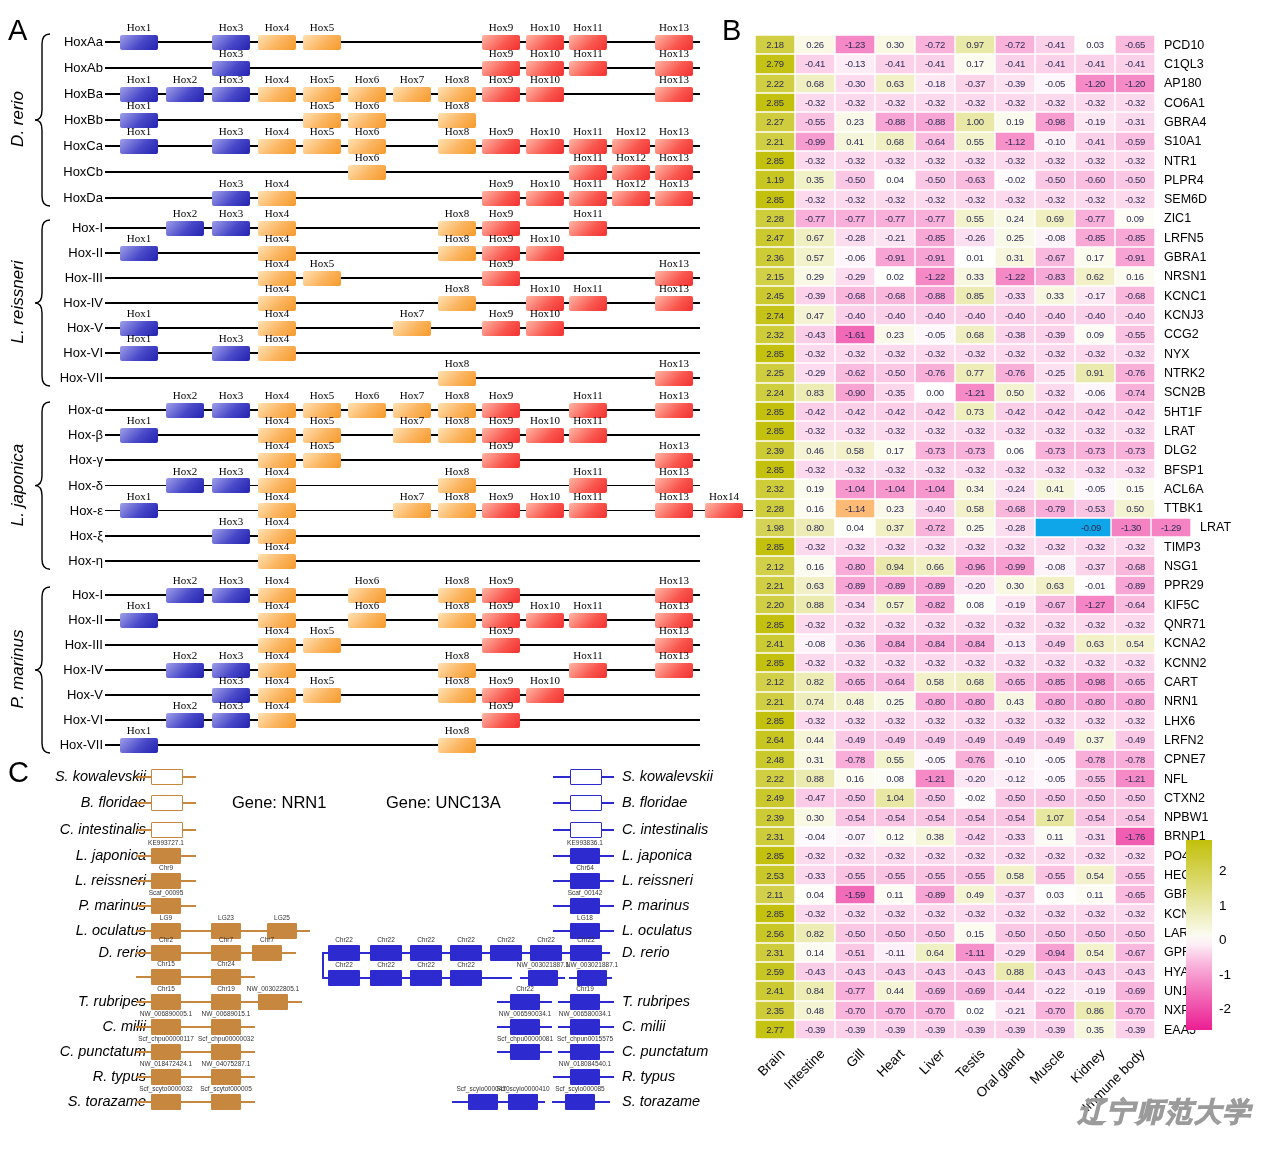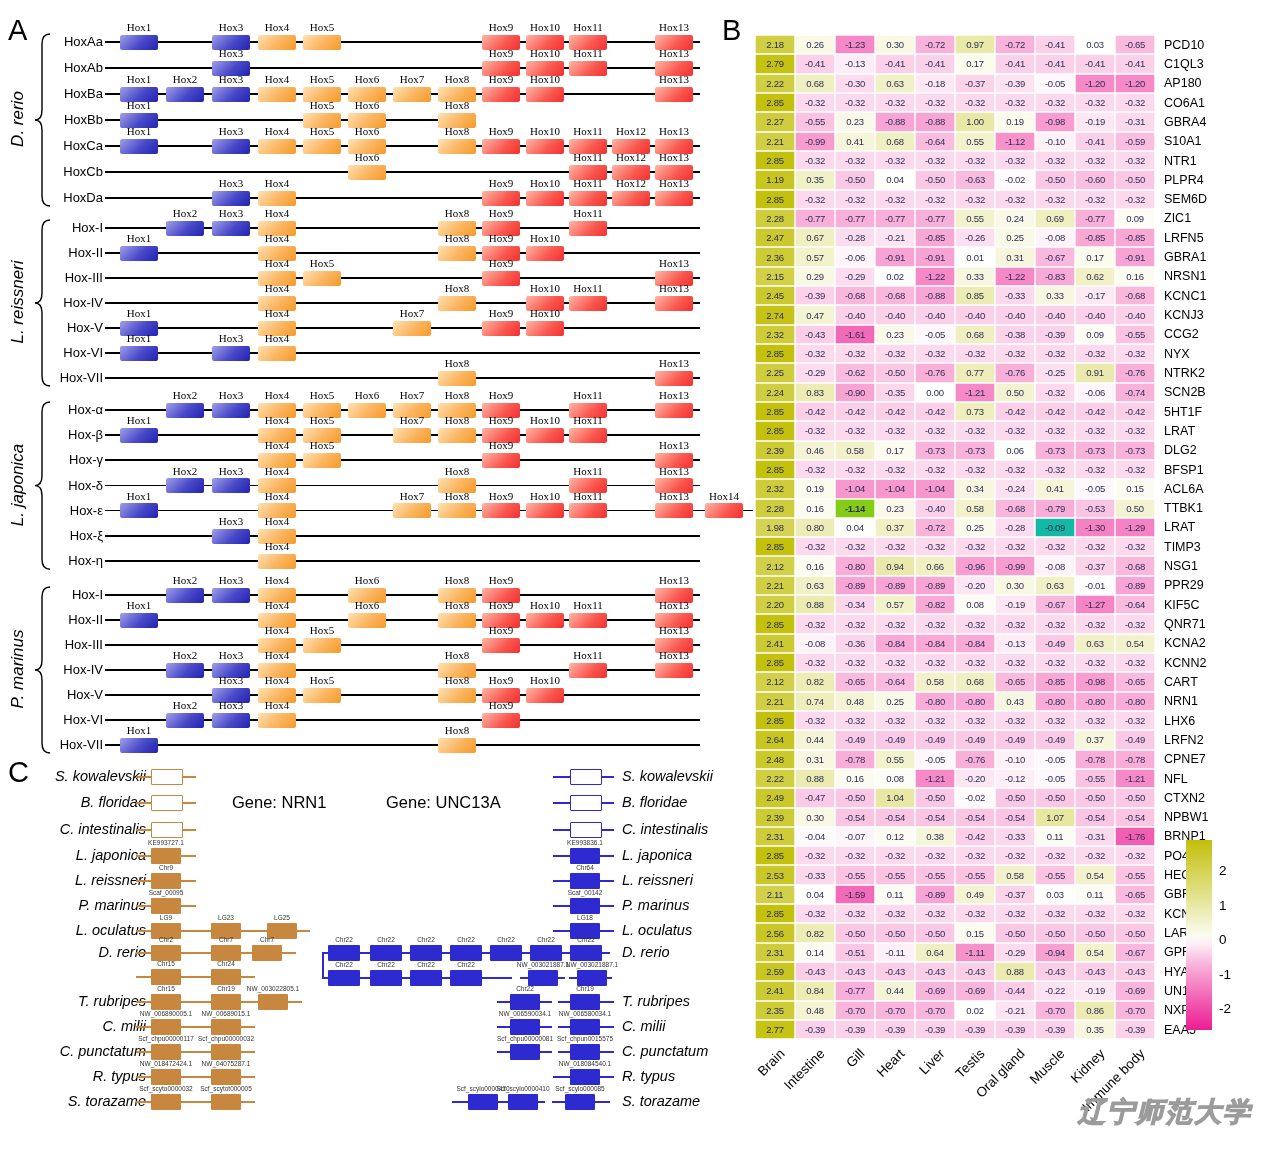--- a/index.html
+++ b/index.html
@@ -737,39 +737,39 @@
         <div class="hm-cell" style="background: rgb(247, 247, 223);">0.34</div>
         <div class="hm-cell" style="background: rgb(252, 225, 241);">-0.24</div>
         <div class="hm-cell" style="background: rgb(245, 245, 217);">0.41</div>
         <div class="hm-cell" style="background: rgb(254, 247, 251);">-0.05</div>
         <div class="hm-cell" style="background: rgb(251, 251, 240);">0.15</div>
         <div class="hm-gene">ACL6A</div>
       </div>
       <div class="hm-row" style="height: 19.3269px;">
         <div class="hm-cell" style="background: rgb(206, 205, 60);">2.28</div>
         <div class="hm-cell" style="background: rgb(251, 251, 239);">0.16</div>
-        <div class="hm-cell" style="background: #84cc16; font-weight: bold;">-1.14</div>
+        <div class="hm-cell" style="background: #fdba74;">-1.14</div>
         <div class="hm-cell" style="background: rgb(250, 249, 233);">0.23</div>
         <div class="hm-cell" style="background: rgb(251, 209, 233);">-0.40</div>
         <div class="hm-cell" style="background: rgb(242, 241, 202);">0.58</div>
         <div class="hm-cell" style="background: rgb(249, 183, 220);">-0.68</div>
         <div class="hm-cell" style="background: rgb(248, 173, 216);">-0.79</div>
         <div class="hm-cell" style="background: rgb(250, 197, 227);">-0.53</div>
         <div class="hm-cell" style="background: rgb(244, 243, 209);">0.50</div>
         <div class="hm-gene">TTBK1</div>
       </div>
       <div class="hm-row" style="height: 19.3269px;">
         <div class="hm-cell" style="background: rgb(213, 211, 85);">1.98</div>
         <div class="hm-cell" style="background: rgb(237, 236, 183);">0.80</div>
         <div class="hm-cell" style="background: rgb(254, 254, 251);">0.04</div>
         <div class="hm-cell" style="background: rgb(240, 240, 196);">0.37</div>
         <div class="hm-cell" style="background: rgb(249, 179, 219);">-0.72</div>
         <div class="hm-cell" style="background: rgb(250, 250, 235);">0.25</div>
         <div class="hm-cell" style="background: rgb(252, 221, 239);">-0.28</div>
-        <div class="hm-cell" style="background: #14b8a6;">-0.09</div>
+        <div class="hm-cell" style="background: #0ea5e9; padding-left: 36px;">-0.09</div>
         <div class="hm-cell" style="background: rgb(244, 130, 195);">-1.30</div>
         <div class="hm-cell" style="background: rgb(245, 131, 195);">-1.29</div>
         <div class="hm-gene">LRAT</div>
       </div>
       <div class="hm-row" style="height: 19.3269px;">
         <div class="hm-cell" style="background: rgb(195, 193, 14);">2.85</div>
         <div class="hm-cell" style="background: rgb(252, 217, 237);">-0.32</div>
         <div class="hm-cell" style="background: rgb(252, 217, 237);">-0.32</div>
         <div class="hm-cell" style="background: rgb(252, 217, 237);">-0.32</div>
         <div class="hm-cell" style="background: rgb(252, 217, 237);">-0.32</div>

